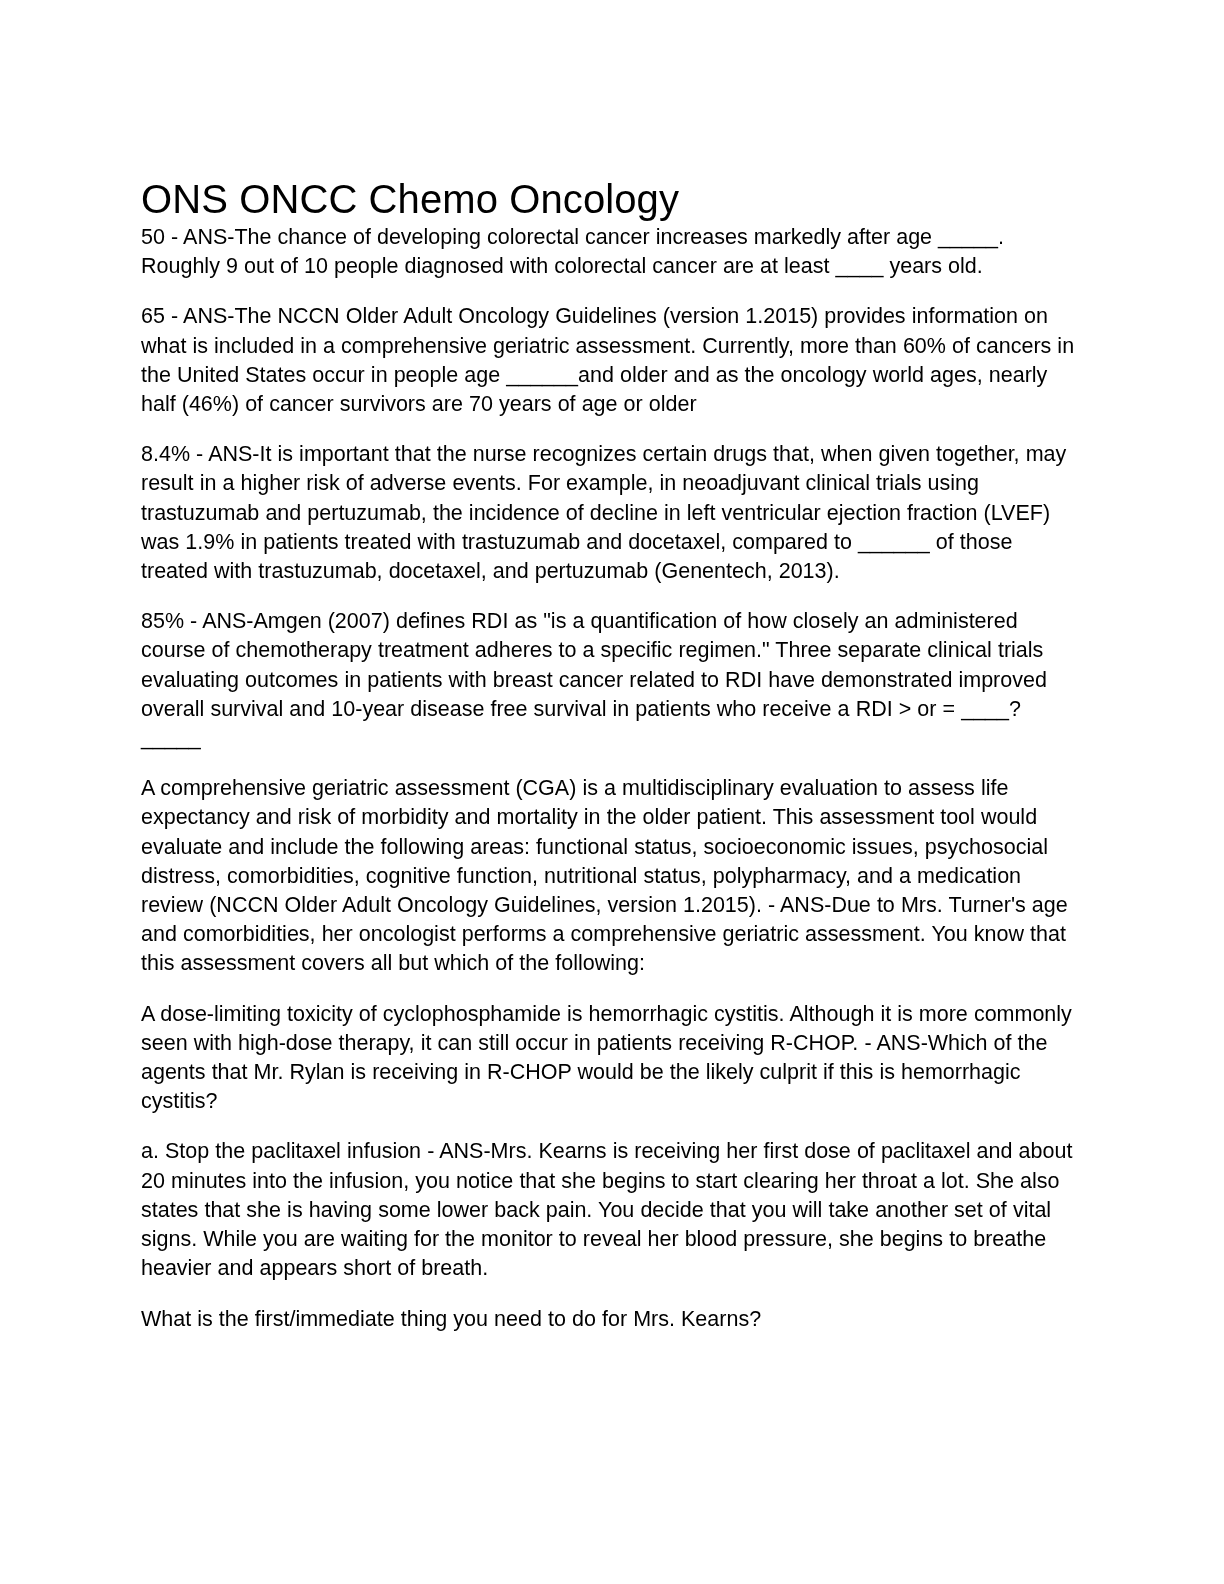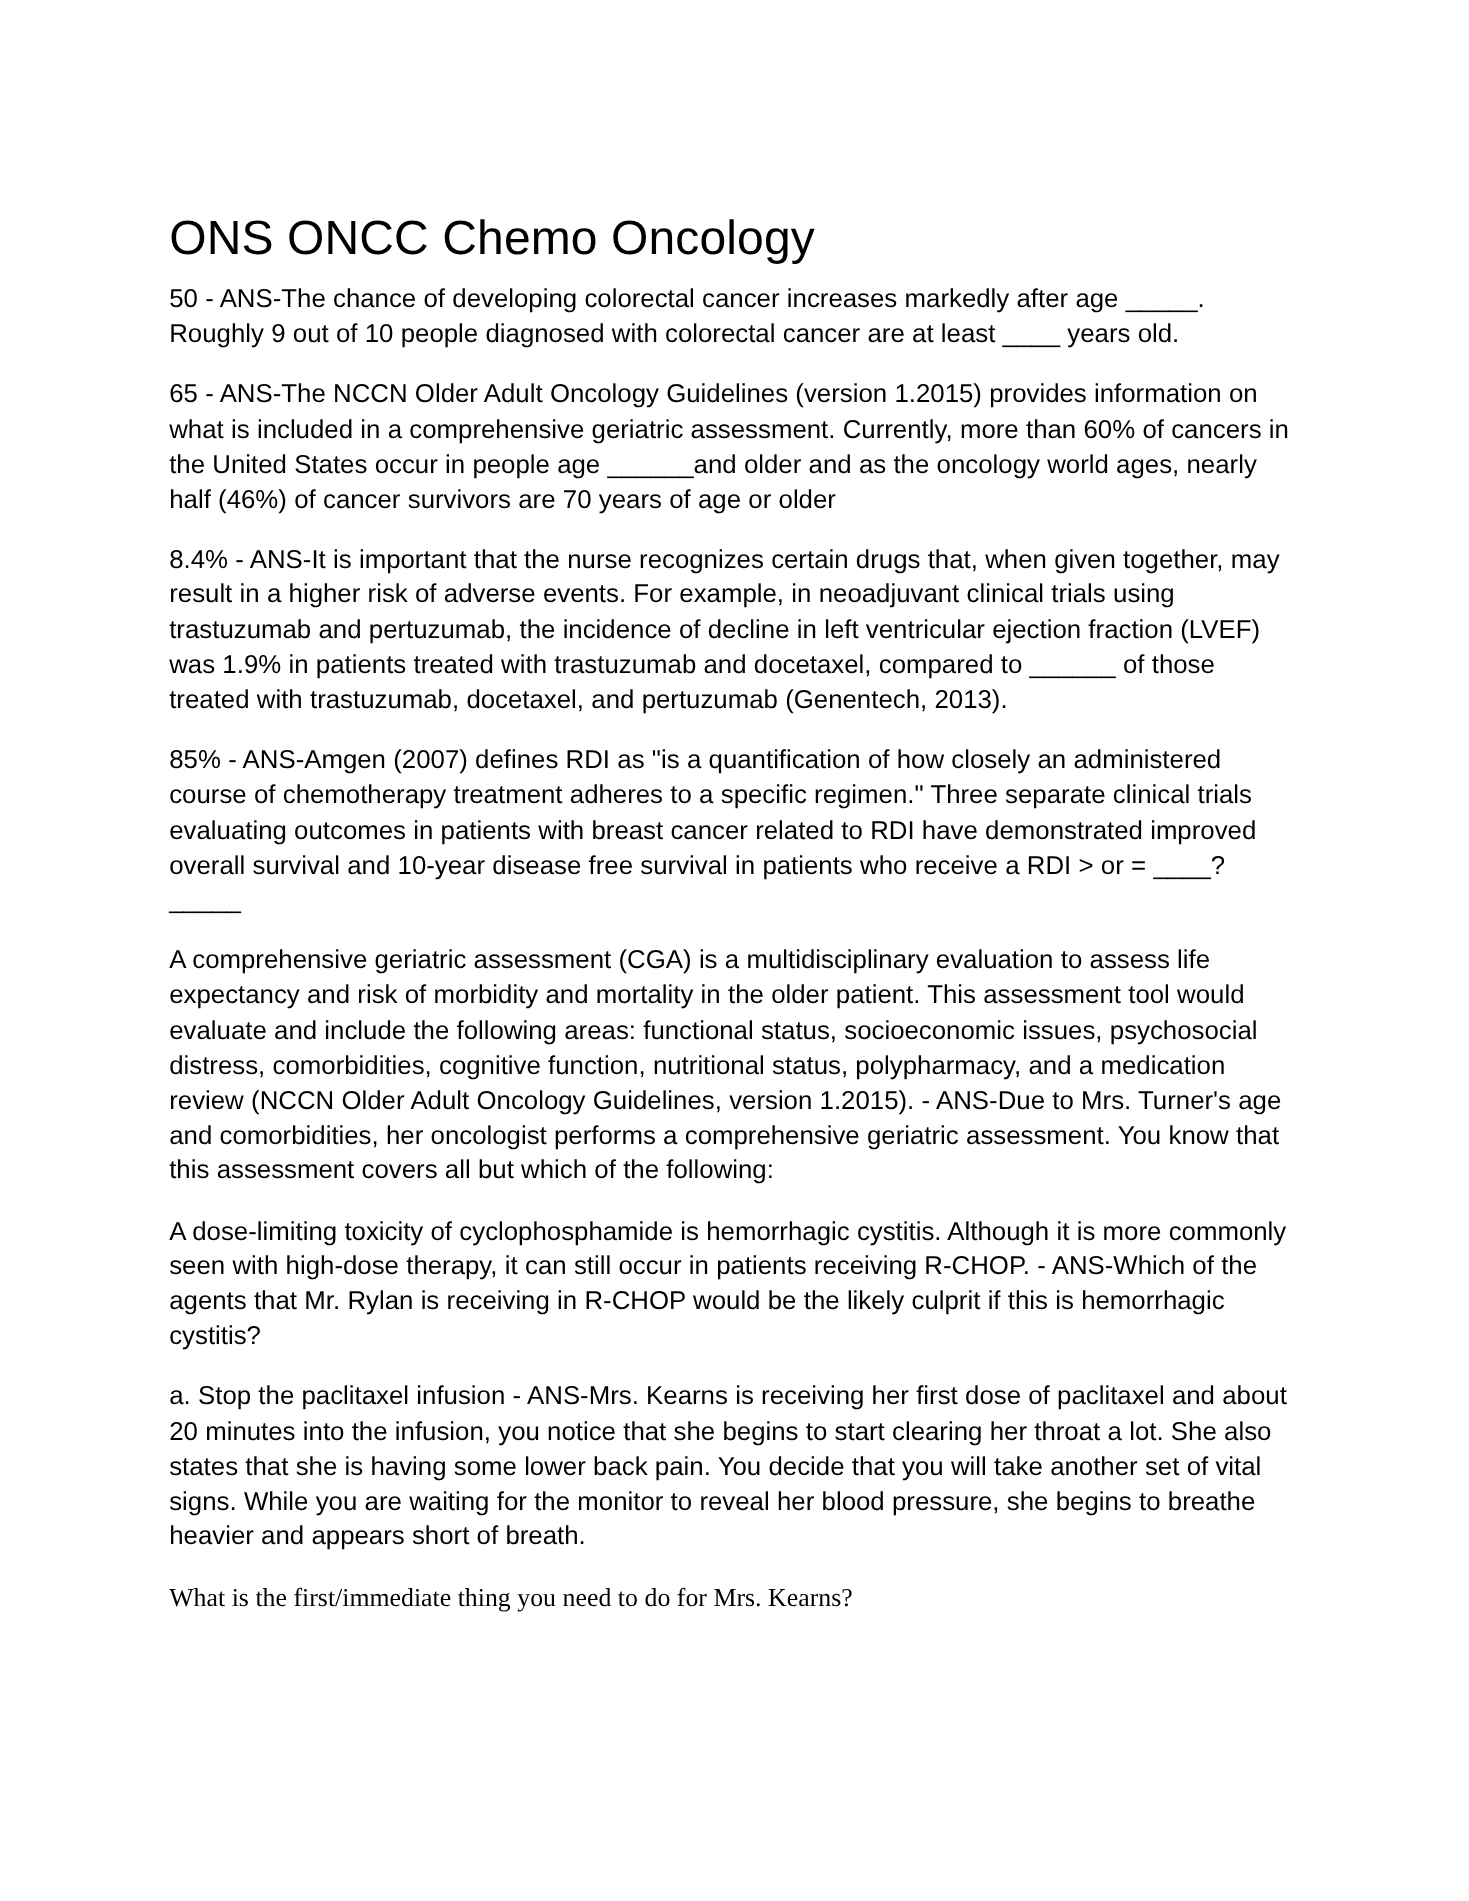--- a/index.html
+++ b/index.html
@@ -35,35 +35,34 @@
     line-height: 48px;
     letter-spacing: 0.1px;
     margin: 0 0 0 0;
     color: #000000;
     white-space: pre-wrap;
   }
   .body-block {
     margin-top: 48px;
   }
   .body-block:first-of-type {
-    margin-top: 12px;
+    margin-top: 0;
   }
   .para {
     font-size: 21.5px;
     line-height: 29.2px;
     font-weight: 400;
     margin: 0 0 21px 0;
     color: #000000;
     text-align: left;
     white-space: pre-wrap;
     word-spacing: 0.1px;
   }
   .para:last-child {
     margin-bottom: 0;
-    font-family: Liberation Serif, serif;
   }
 </style>
 </head>
 <body>
 
 <div class="page">
   <div class="content">
 
     <h1 class="doc-title">ONS ONCC Chemo Oncology</h1>
 

